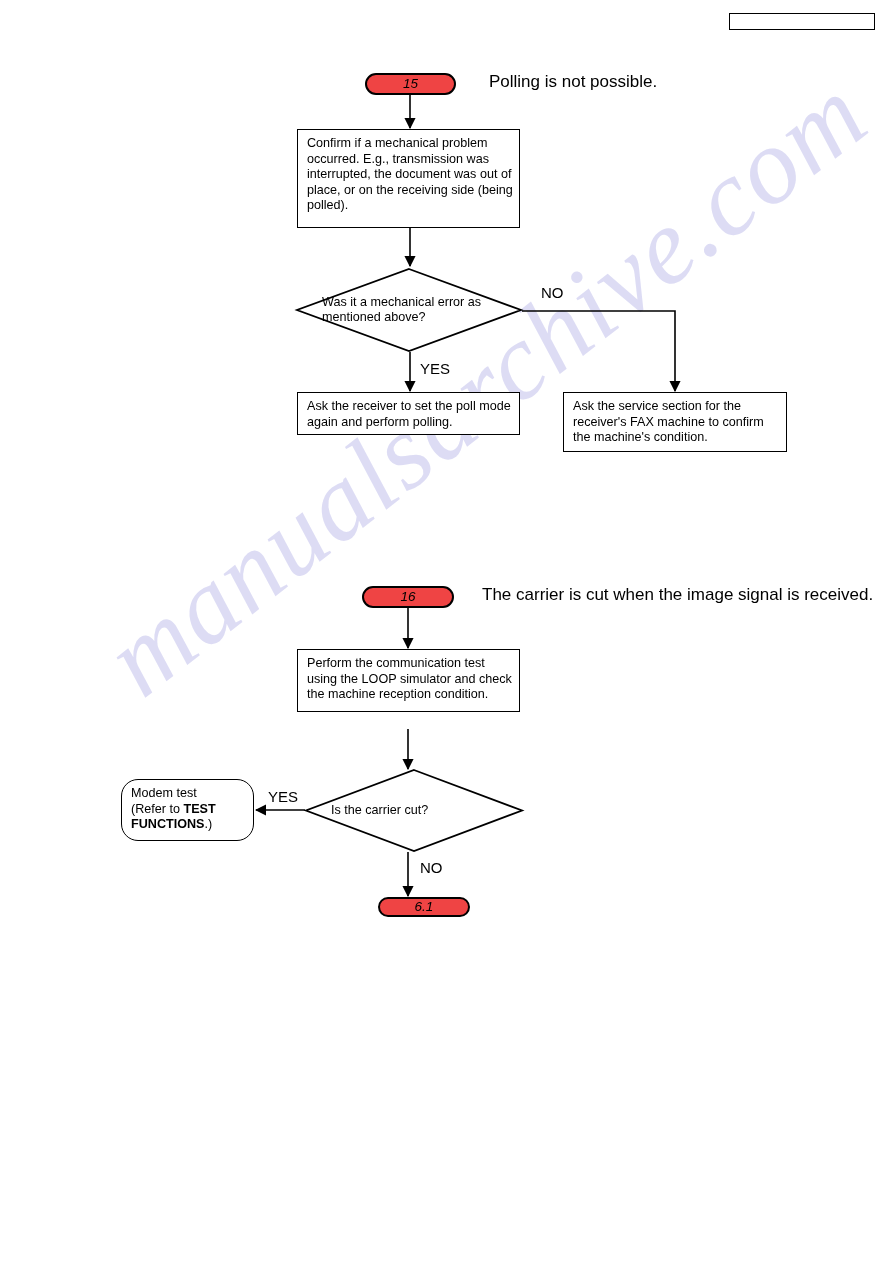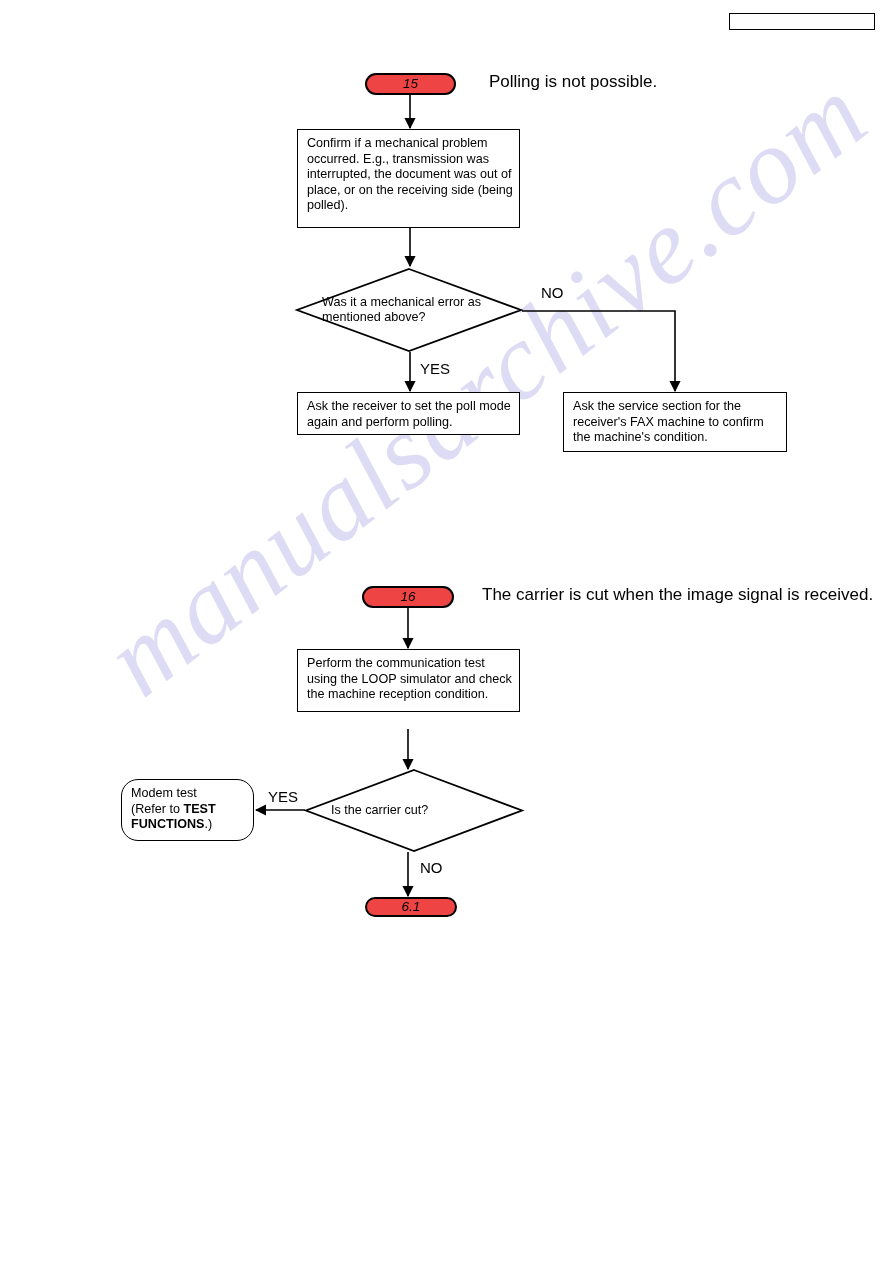--- a/index.html
+++ b/index.html
@@ -185,16 +185,16 @@
     </div>
 
     <div class="branch-label" style="left:268px; top:789px;">YES</div>
 
     <div class="branch-label" style="left:420px; top:860px;">NO</div>
 
     <div class="node process" style="left:121px; top:779px; width:133px; height:62px;border-radius:17px;">
       <span id="modem-test-rich"><span>Modem test</span><br><span>(Refer to </span><b>TEST FUNCTIONS</b><span>.)</span></span>
     </div>
 
-    <div class="node terminator" style="left:365px; top:897px; width:92px; height:20px;">6.1</div>
+    <div class="node terminator" style="left:378px; top:897px; width:92px; height:20px;">6.1</div>
 
   </div>
 </div>
 
 </body></html>

